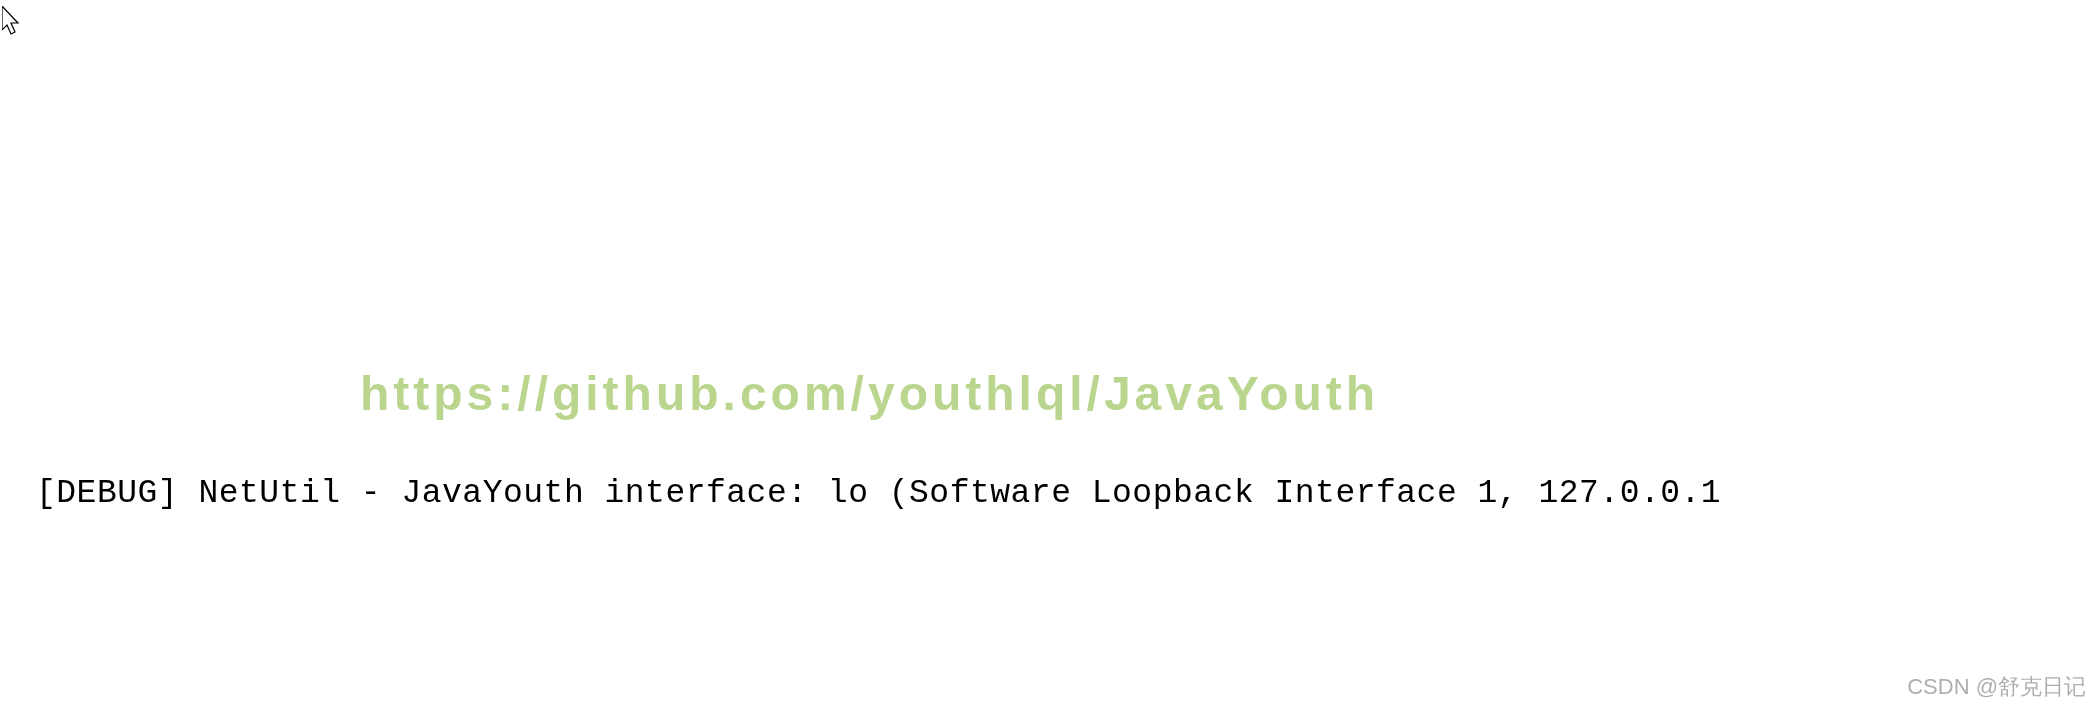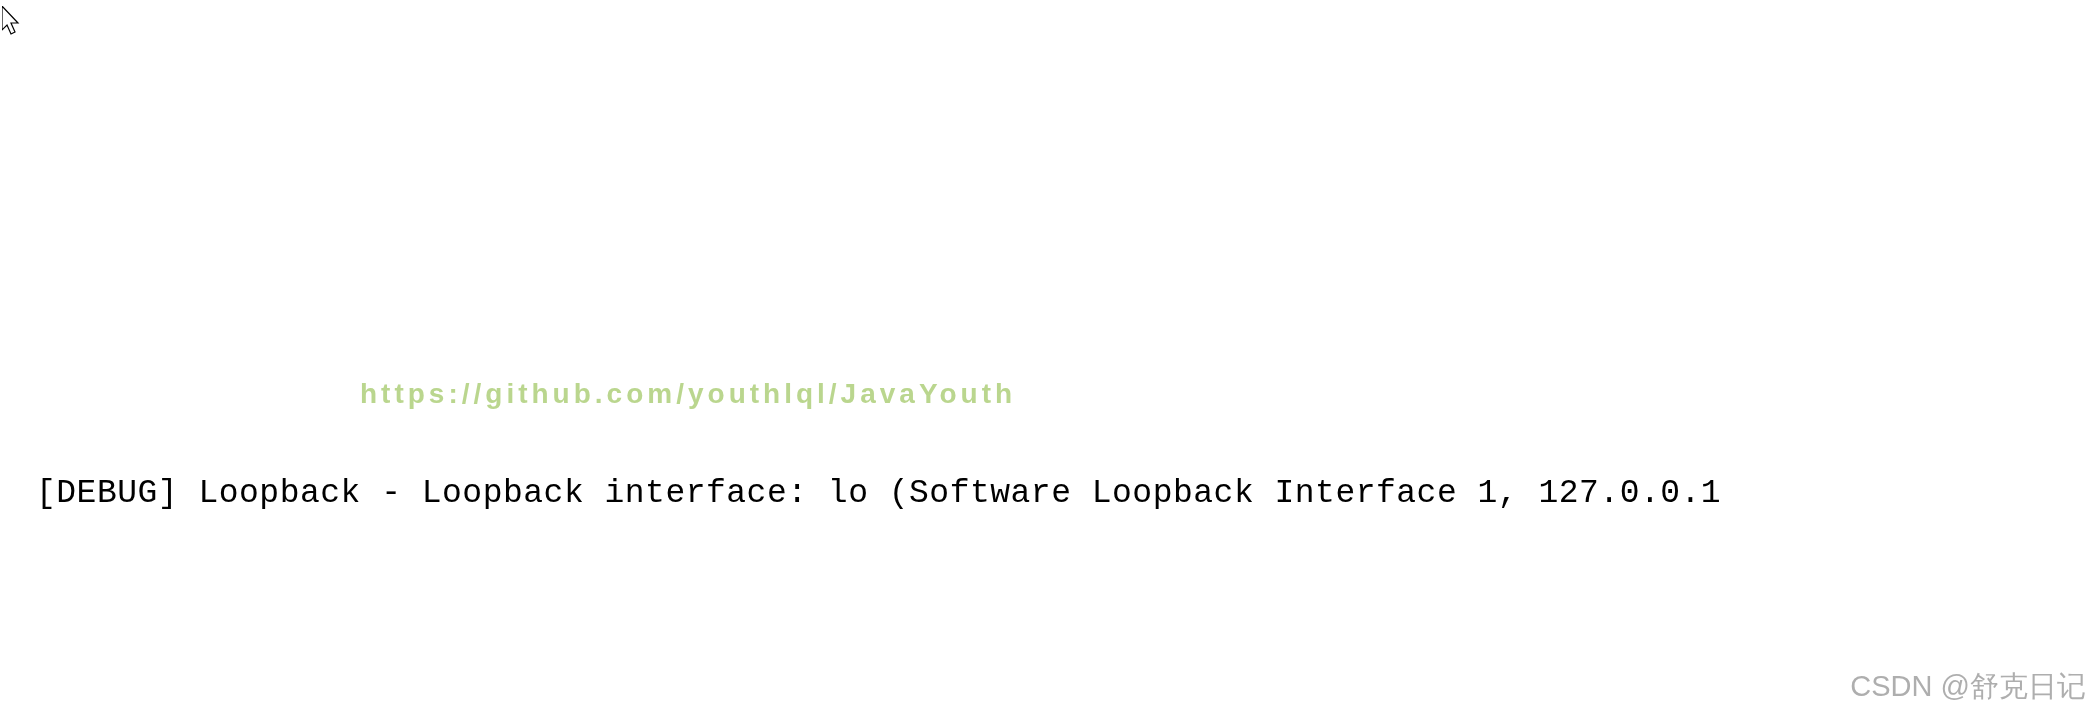--- a/index.html
+++ b/index.html
@@ -34,48 +34,48 @@
       height: 34px;
       pointer-events: none;
     }
     .watermark-green {
       position: absolute;
       top: 370px;
       left: 360px;
       color: rgba(130, 180, 50, 0.55);
       font-weight: 600;
       letter-spacing: 4px;
-      font-size: 28px;
+      font-size: 48px;
       font-family: Arial, sans-serif;
       pointer-events: none;
       z-index: -1;
     }
     .watermark-csdn {
       position: absolute;
       bottom: 4px;
       right: 10px;
       color: rgba(120, 120, 120, 0.6);
-      font-size: 29px;
+      font-size: 22px;
       font-family: Arial, sans-serif;
       pointer-events: none;
     }
   </style>
 </head>
 <body>
 
 
 
 <svg class="cursor" viewBox="0 0 24 34">
   <path d="M0 0 L0 24 L5 19 L9 28 L13 26 L9 17 L16 17 Z" fill="#ffffff" stroke="#000000" stroke-width="1.2"></path>
 </svg>
 
 <div class="watermark-green">https://github.com/youthlql/JavaYouth</div>
 
 <div>
-  <span class="log-line">[DEBUG] Loopback - Loopback interface: lo (Software Loopback Interface 1, 127.0.0.1</span>
+  <span class="log-line">[DEBUG] NetUtil - JavaYouth interface: lo (Software Loopback Interface 1, 127.0.0.1</span>
   
   
   
   
   
   
   
   
   
   

